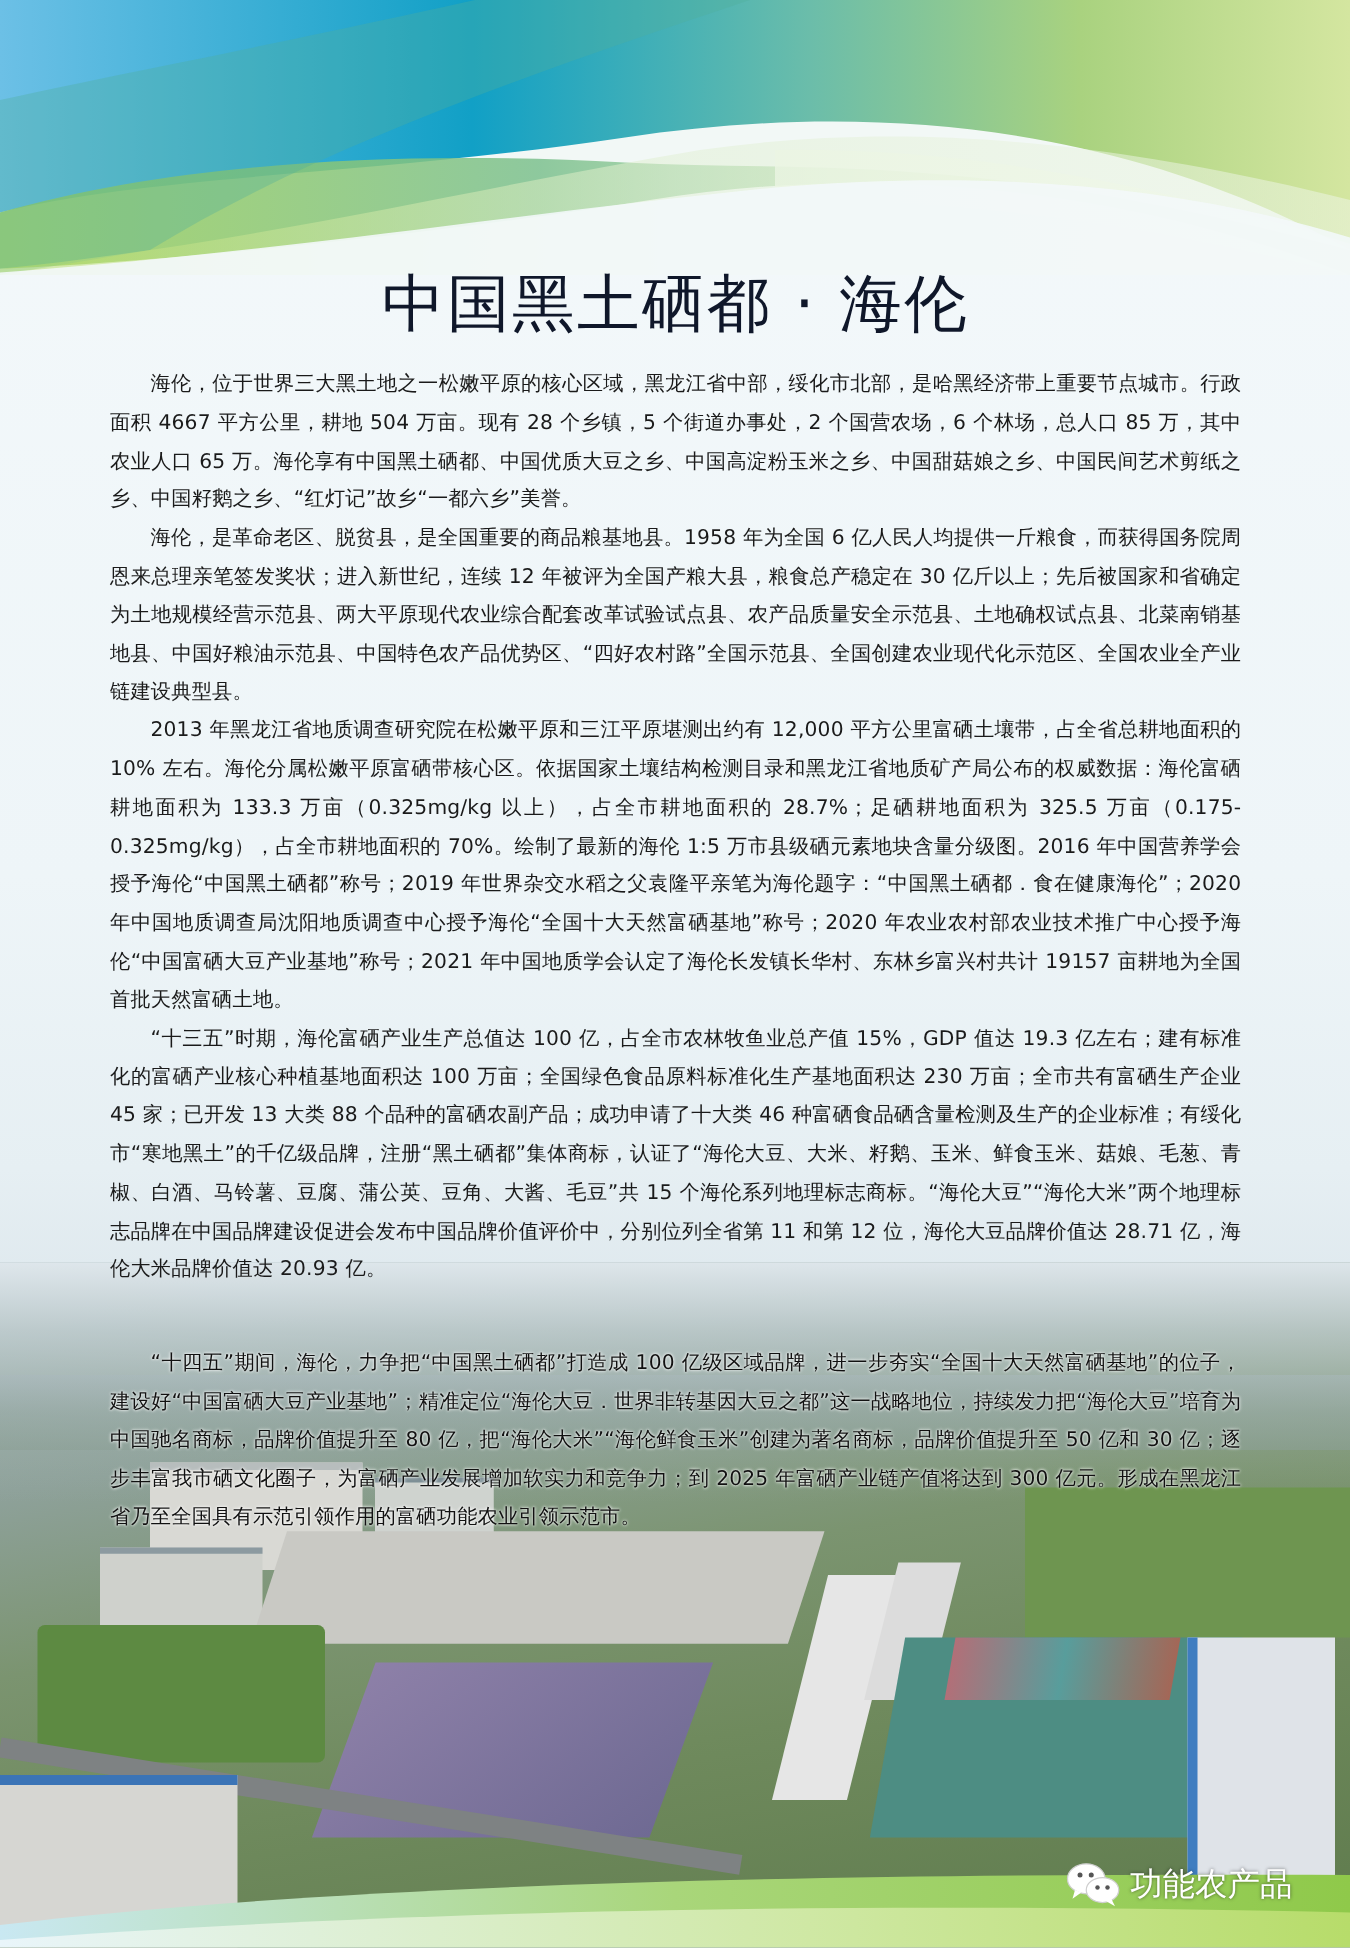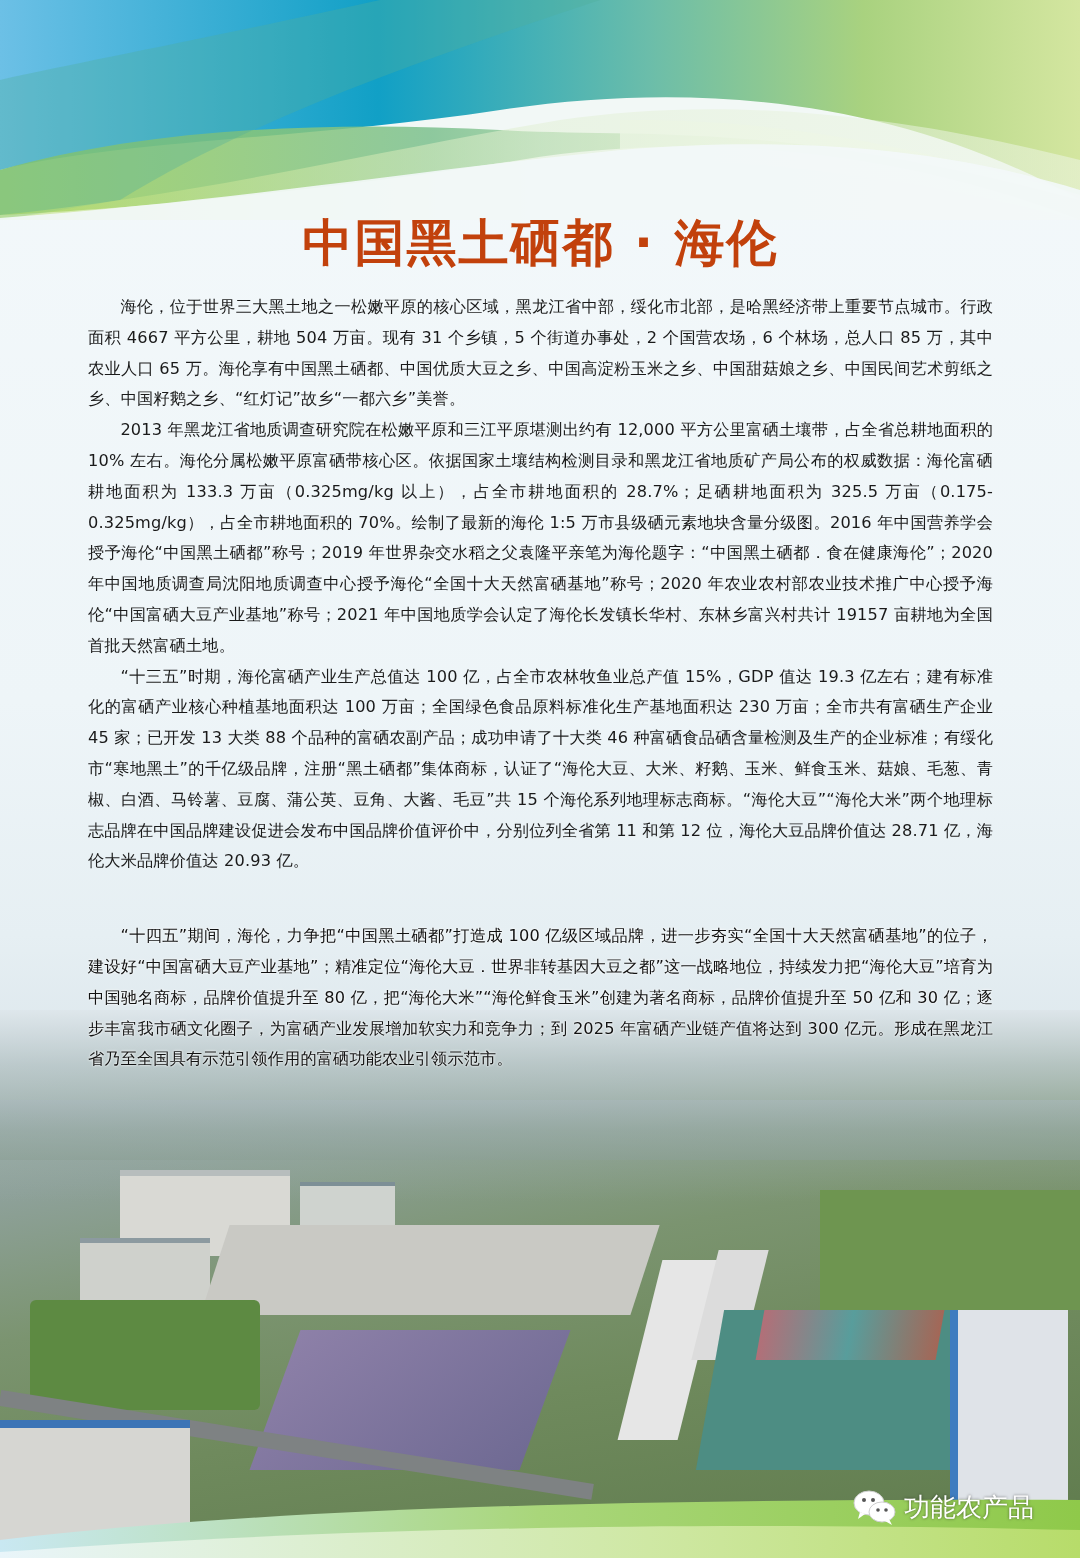--- a/index.html
+++ b/index.html
@@ -36,23 +36,23 @@
     .bottom-waves {
       position: absolute; left: 0; top: 1470px; width: 1080px; height: 88px; z-index: 4;
     }
     
     .content {
       position: absolute; left: 88px; top: 210px; width: 905px; z-index: 5;
     }
     .title {
       text-align: center;
       font-family: "DejaVu Sans", sans-serif;
-      font-weight: bold;
+      font-weight: normal;
       font-size: 50px;
-      color: #c2410c;
+      color: #0f172a;
       letter-spacing: 2px;
       margin: 0 0 16px 0;
       line-height: 66px;
     }
     .para {
       font-family: "DejaVu Sans", "Liberation Sans", sans-serif;
       font-size: 16.2px;
       line-height: 30.8px;
       color: #1a1a1a;
       text-indent: 2em;
@@ -148,21 +148,22 @@
       <stop offset="0.6" stop-color="#cfe8a4"></stop>
       <stop offset="1" stop-color="#b7dc6a"></stop>
     </linearGradient>
   </defs>
   <path d="M0,70 C250,40 600,28 1080,30 L1080,88 L0,88 Z" fill="url(#gD)"></path>
   <path d="M0,82 C300,60 650,50 1080,60 L1080,88 L0,88 Z" fill="url(#gE)"></path>
 </svg>
 
 <div class="content">
   <h1 class="title">中国黑土硒都 · 海伦</h1>
-  <p class="para">海伦，位于世界三大黑土地之一松嫩平原的核心区域，黑龙江省中部，绥化市北部，是哈黑经济带上重要节点城市。行政面积 4667 平方公里，耕地 504 万亩。现有 31 个乡镇，5 个街道办事处，2 个国营农场，6 个林场，总人口 85 万，其中农业人口 65 万。海伦享有中国黑土硒都、中国优质大豆之乡、中国高淀粉玉米之乡、中国甜菇娘之乡、中国民间艺术剪纸之乡、中国籽鹅之乡、“红灯记”故乡“一都六乡”美誉。</p>
+  <p class="para">海伦，位于世界三大黑土地之一松嫩平原的核心区域，黑龙江省中部，绥化市北部，是哈黑经济带上重要节点城市。行政面积 4667 平方公里，耕地 504 万亩。现有 28 个乡镇，5 个街道办事处，2 个国营农场，6 个林场，总人口 85 万，其中农业人口 65 万。海伦享有中国黑土硒都、中国优质大豆之乡、中国高淀粉玉米之乡、中国甜菇娘之乡、中国民间艺术剪纸之乡、中国籽鹅之乡、“红灯记”故乡“一都六乡”美誉。</p>
+  <p class="para">海伦，是革命老区、脱贫县，是全国重要的商品粮基地县。1958 年为全国 6 亿人民人均提供一斤粮食，而获得国务院周恩来总理亲笔签发奖状；进入新世纪，连续 12 年被评为全国产粮大县，粮食总产稳定在 30 亿斤以上；先后被国家和省确定为土地规模经营示范县、两大平原现代农业综合配套改革试验试点县、农产品质量安全示范县、土地确权试点县、北菜南销基地县、中国好粮油示范县、中国特色农产品优势区、“四好农村路”全国示范县、全国创建农业现代化示范区、全国农业全产业链建设典型县。</p>
   <p class="para">2013 年黑龙江省地质调查研究院在松嫩平原和三江平原堪测出约有 12,000 平方公里富硒土壤带，占全省总耕地面积的 10% 左右。海伦分属松嫩平原富硒带核心区。依据国家土壤结构检测目录和黑龙江省地质矿产局公布的权威数据：海伦富硒耕地面积为 133.3 万亩（0.325mg/kg 以上），占全市耕地面积的 28.7%；足硒耕地面积为 325.5 万亩（0.175-0.325mg/kg），占全市耕地面积的 70%。绘制了最新的海伦 1:5 万市县级硒元素地块含量分级图。2016 年中国营养学会授予海伦“中国黑土硒都”称号；2019 年世界杂交水稻之父袁隆平亲笔为海伦题字：“中国黑土硒都．食在健康海伦”；2020 年中国地质调查局沈阳地质调查中心授予海伦“全国十大天然富硒基地”称号；2020 年农业农村部农业技术推广中心授予海伦“中国富硒大豆产业基地”称号；2021 年中国地质学会认定了海伦长发镇长华村、东林乡富兴村共计 19157 亩耕地为全国首批天然富硒土地。</p>
   <p class="para">“十三五”时期，海伦富硒产业生产总值达 100 亿，占全市农林牧鱼业总产值 15%，GDP 值达 19.3 亿左右；建有标准化的富硒产业核心种植基地面积达 100 万亩；全国绿色食品原料标准化生产基地面积达 230 万亩；全市共有富硒生产企业 45 家；已开发 13 大类 88 个品种的富硒农副产品；成功申请了十大类 46 种富硒食品硒含量检测及生产的企业标准；有绥化市“寒地黑土”的千亿级品牌，注册“黑土硒都”集体商标，认证了“海伦大豆、大米、籽鹅、玉米、鲜食玉米、菇娘、毛葱、青椒、白酒、马铃薯、豆腐、蒲公英、豆角、大酱、毛豆”共 15 个海伦系列地理标志商标。“海伦大豆”“海伦大米”两个地理标志品牌在中国品牌建设促进会发布中国品牌价值评价中，分别位列全省第 11 和第 12 位，海伦大豆品牌价值达 28.71 亿，海伦大米品牌价值达 20.93 亿。</p>
   <p class="para on-photo">“十四五”期间，海伦，力争把“中国黑土硒都”打造成 100 亿级区域品牌，进一步夯实“全国十大天然富硒基地”的位子，建设好“中国富硒大豆产业基地”；精准定位“海伦大豆．世界非转基因大豆之都”这一战略地位，持续发力把“海伦大豆”培育为中国驰名商标，品牌价值提升至 80 亿，把“海伦大米”“海伦鲜食玉米”创建为著名商标，品牌价值提升至 50 亿和 30 亿；逐步丰富我市硒文化圈子，为富硒产业发展增加软实力和竞争力；到 2025 年富硒产业链产值将达到 300 亿元。形成在黑龙江省乃至全国具有示范引领作用的富硒功能农业引领示范市。</p>
 </div>
 
 <div class="watermark">
   <svg width="46" height="38" viewBox="0 0 46 38">
     <ellipse cx="17" cy="15" rx="15" ry="12" fill="#ffffff" stroke="#cfcfcf" stroke-width="1"></ellipse>
     <path d="M8,24 L6,31 L13,26 Z" fill="#ffffff"></path>
     <circle cx="12" cy="12" r="2" fill="#555"></circle>

